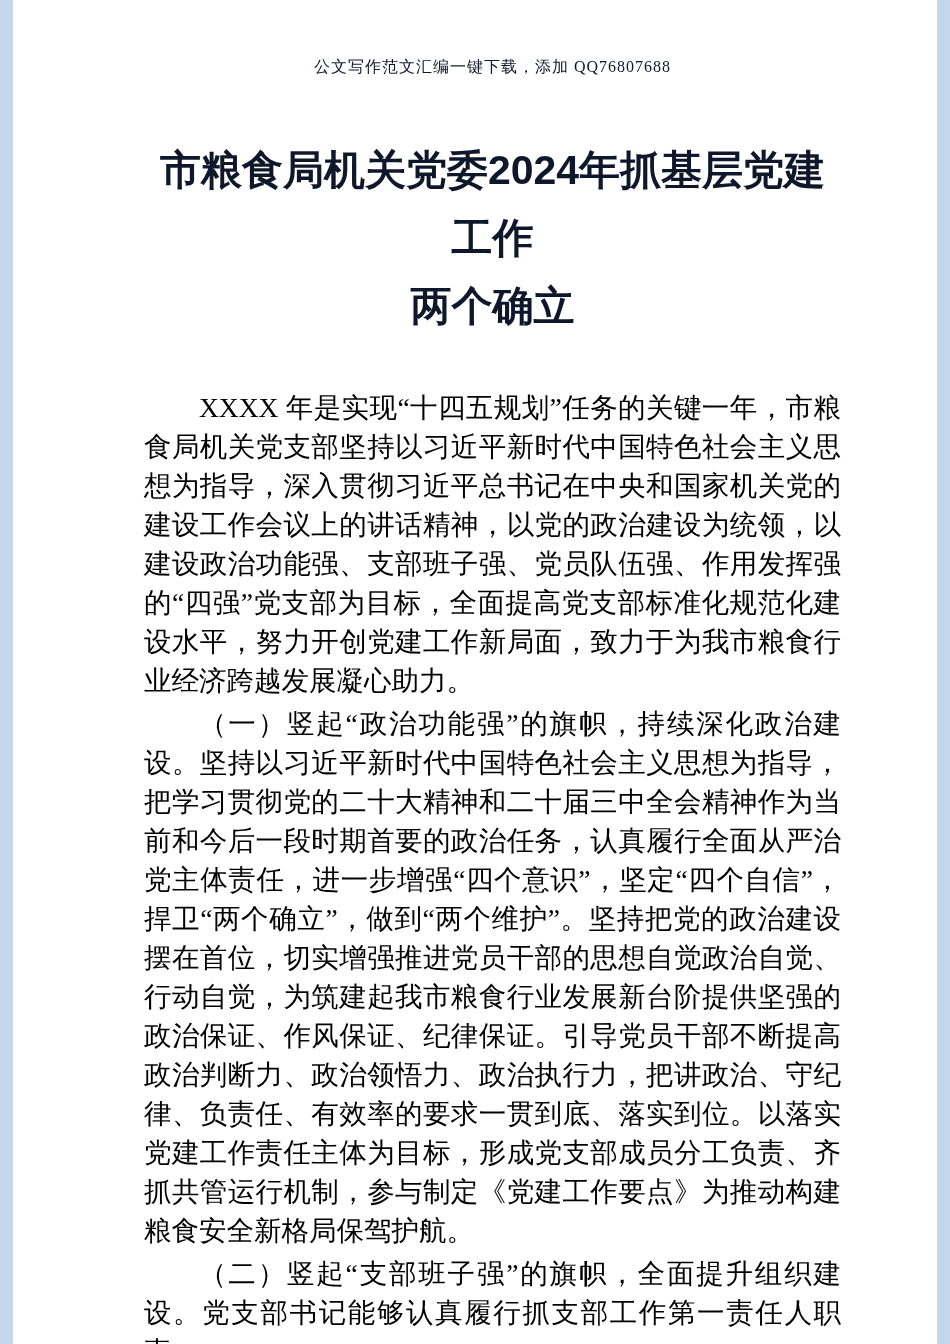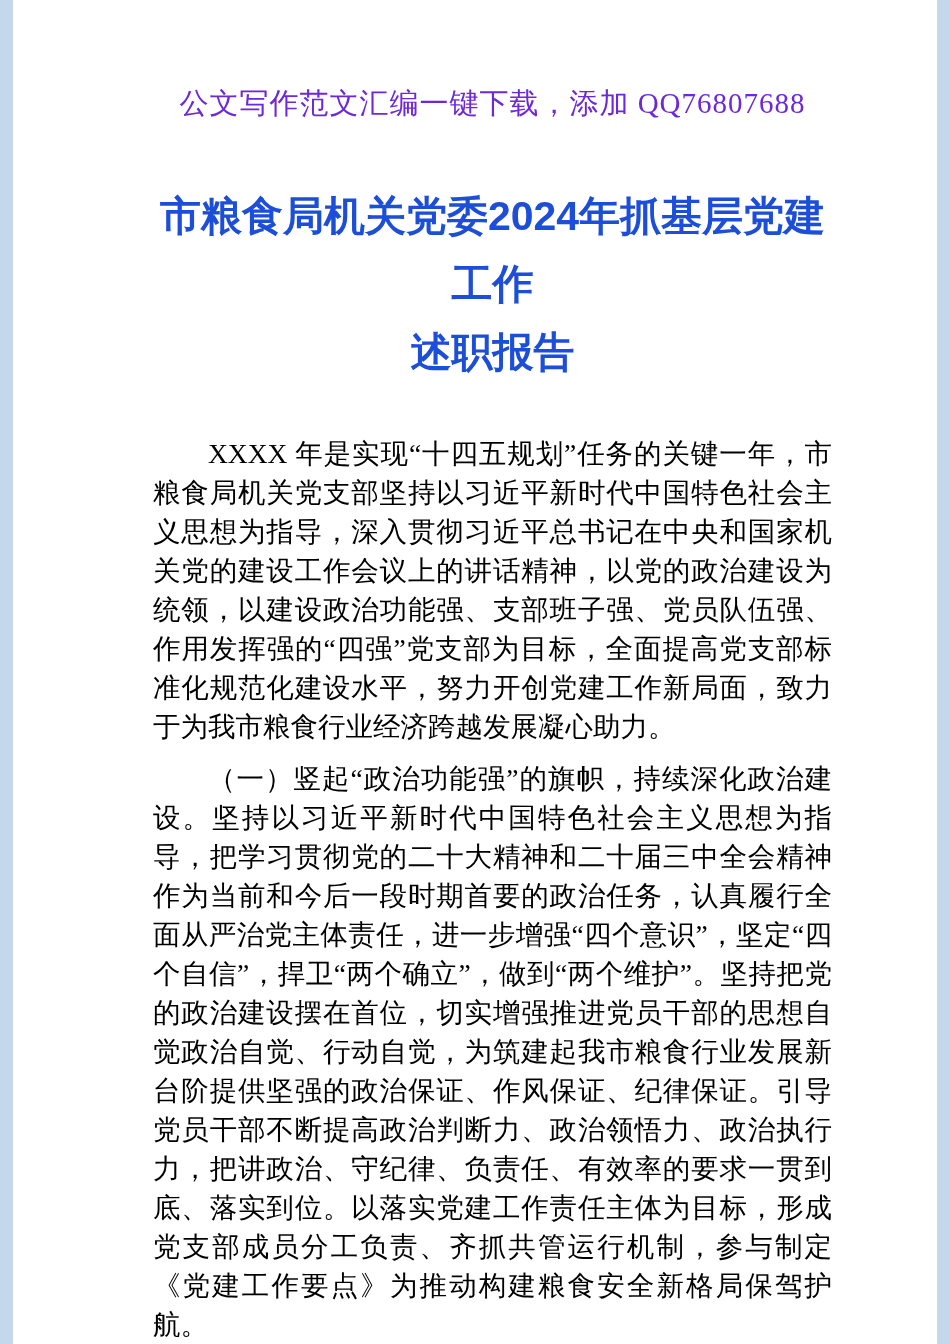--- a/index.html
+++ b/index.html
@@ -26,63 +26,63 @@
     position: absolute;
     left: 13px;
     right: 13px;
     top: 0;
     bottom: 0;
     background: #ffffff;
     box-sizing: border-box;
     padding: 0 92px 0 127px;
   }
   .notice {
-    padding-top: 84px;
+    padding-top: 57px;
     text-align: center;
     font-family: "Liberation Serif", serif;
-    font-size: 29px;
+    font-size: 16px;
     letter-spacing: 1px;
-    color: #6d28d9;
+    color: #0f172a;
   }
   .doc-title {
     margin-top: 58px;
     text-align: center;
     font-family: "Liberation Sans", "DejaVu Sans", sans-serif;
     font-weight: 700;
     font-size: 41px;
     line-height: 68px;
-    color: #1d4ed8;
+    color: #0f172a;
   }
   .doc-body {
     margin-top: 48px;
     font-family: "Liberation Serif", "DejaVu Serif", serif;
     font-size: 27.5px;
     line-height: 39px;
     color: #000000;
     text-align: justify;
   }
   .doc-body p {
-    margin: 13px;
+    margin: 4px;
     text-indent: 2em;
     word-break: break-all;
   }
 </style>
 </head>
 <body>
 
 <div class="side-strip left"></div>
 <div class="side-strip right"></div>
 
 <div class="page">
 
   <div class="notice">公文写作范文汇编一键下载，添加 QQ76807688</div>
 
   <div class="doc-title">
     <div>市粮食局机关党委2024年抓基层党建工作</div>
-    <div>述职报告</div>
+    <div>两个确立</div>
   </div>
 
   <div class="doc-body">
     <p>XXXX 年是实现“十四五规划”任务的关键一年，市粮食局机关党支部坚持以习近平新时代中国特色社会主义思想为指导，深入贯彻习近平总书记在中央和国家机关党的建设工作会议上的讲话精神，以党的政治建设为统领，以建设政治功能强、支部班子强、党员队伍强、作用发挥强的“四强”党支部为目标，全面提高党支部标准化规范化建设水平，努力开创党建工作新局面，致力于为我市粮食行业经济跨越发展凝心助力。</p>
     <p>（一）竖起“政治功能强”的旗帜，持续深化政治建设。坚持以习近平新时代中国特色社会主义思想为指导，把学习贯彻党的二十大精神和二十届三中全会精神作为当前和今后一段时期首要的政治任务，认真履行全面从严治党主体责任，进一步增强“四个意识”，坚定“四个自信”，捍卫“两个确立”，做到“两个维护”。坚持把党的政治建设摆在首位，切实增强推进党员干部的思想自觉政治自觉、行动自觉，为筑建起我市粮食行业发展新台阶提供坚强的政治保证、作风保证、纪律保证。引导党员干部不断提高政治判断力、政治领悟力、政治执行力，把讲政治、守纪律、负责任、有效率的要求一贯到底、落实到位。以落实党建工作责任主体为目标，形成党支部成员分工负责、齐抓共管运行机制，参与制定《党建工作要点》为推动构建粮食安全新格局保驾护航。</p>
     <p>（二）竖起“支部班子强”的旗帜，全面提升组织建设。党支部书记能够认真履行抓支部工作第一责任人职责，</p>
   </div>
 
 </div>
 

